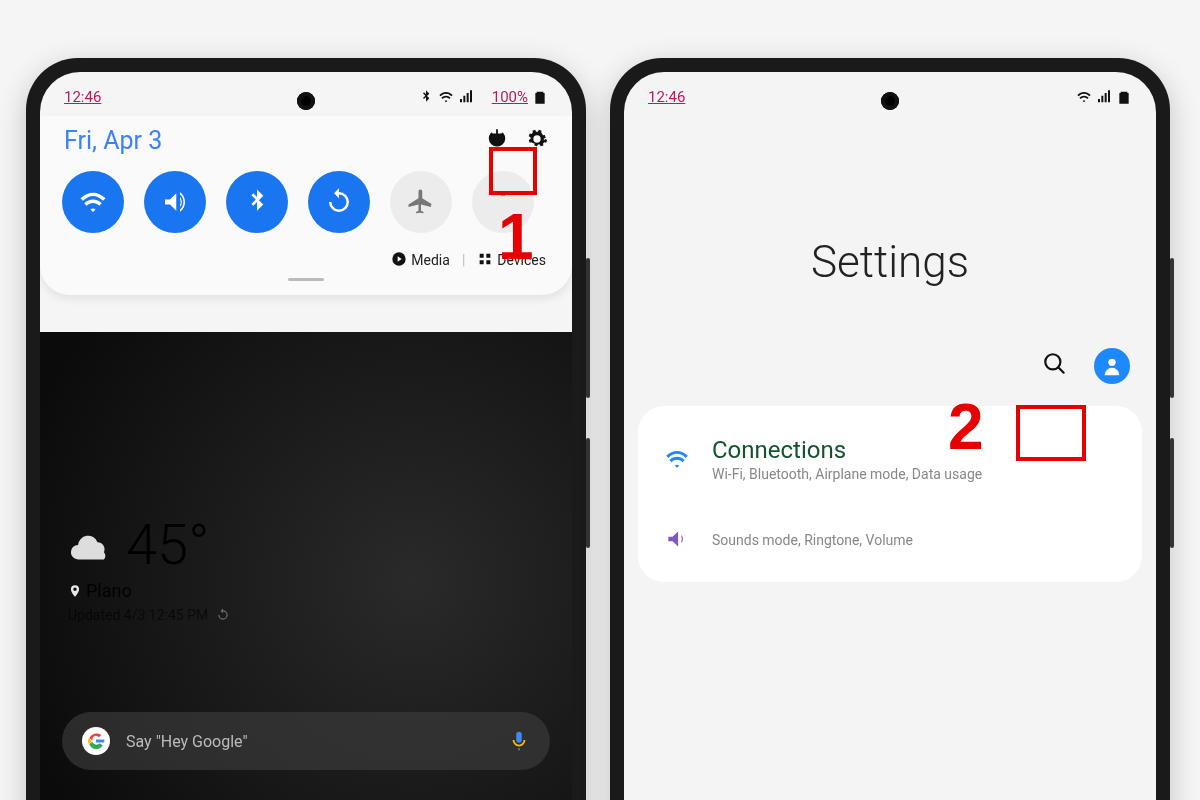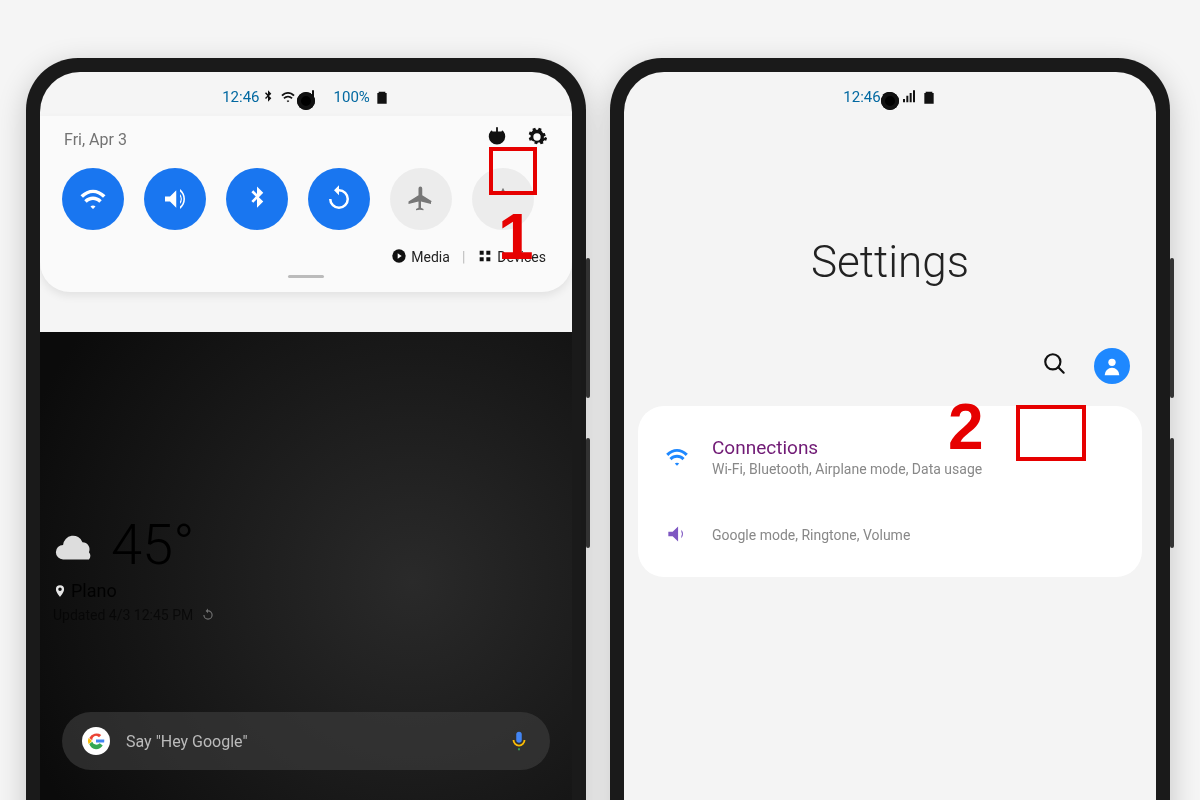--- a/index.html
+++ b/index.html
@@ -65,44 +65,45 @@
     width: 18px;
     height: 18px;
     border-radius: 50%;
     background: #000;
     box-shadow: inset 0 0 0 4px #111;
     z-index: 50;
   }
   
   .statusbar {
     display: flex;
-    justify-content: center;
+    justify-content: space-between;
     align-items: center;
     padding: 14px 24px 8px 24px;
     font-size: 15px;
-    color: #0369a1;
+    color: #be185d;
     height: 44px;
+    text-decoration: underline;
   }
   .status-right { display: flex; align-items: center; gap: 4px; }
   .status-right svg { width: 16px; height: 16px; }
   .batt-text { font-size: 15px; margin-left: 14px; }
   
   .panel {
     background: #fafafa;
     border-radius: 0 0 30px 30px;
     padding: 6px 20px 14px;
     box-shadow: 0 4px 8px rgba(0,0,0,.08);
   }
   .panel-top {
     display: flex;
     justify-content: space-between;
     align-items: center;
     padding: 4px 4px 8px;
   }
-  .panel-date { font-size: 16px; color: #737373; }
+  .panel-date { font-size: 25px; color: #3b82f6; }
   .panel-top-icons { display: flex; gap: 18px; align-items: center; }
   .panel-top-icons svg { width: 22px; height: 22px; }
   .qs-row {
     display: flex;
     gap: 20px;
     overflow: hidden;
     padding: 8px 2px;
   }
   .qs {
     width: 62px;
@@ -137,21 +138,21 @@
   
   .wallpaper {
     position: absolute;
     top: 260px;
     left: 0; right: 0; bottom: 0;
     background: radial-gradient(circle at 70% 30%, #2a2a2a, #0b0b0b 60%);
     color: #fff;
   }
   .weather {
     position: absolute;
-    left: 13px;
+    left: 28px;
     top: 200px;
   }
   .weather-temp { font-size: 56px; font-weight: 300; display: flex; align-items: center; gap: 12px; }
   .weather-temp svg { width: 46px; height: 30px; }
   .weather-loc { font-size: 18px; opacity: .9; margin-top: 2px; }
   .weather-loc svg { width: 14px; height: 14px; vertical-align: -1px; margin-right: 4px; }
   .weather-upd { font-size: 14px; opacity: .6; margin-top: 6px; }
   .weather-upd svg { width: 14px; height: 14px; vertical-align: -2px; margin-left: 4px; }
   .gsearch {
     position: absolute;
@@ -197,21 +198,21 @@
     padding: 8px 0;
   }
   .setrow {
     display: flex;
     align-items: center;
     gap: 20px;
     padding: 22px 24px;
   }
   .setrow .seticon { width: 30px; display:flex; justify-content:center; }
   .setrow .seticon svg { width: 26px; height: 26px; }
-  .setrow .settext .t { font-size: 19px; color: #701a75; }
+  .setrow .settext .t { font-size: 24px; color: #14532d; }
   .setrow .settext .s { font-size: 14px; color: #888; margin-top: 2px; }
   
   .anno-box {
     position: absolute;
     border: 4px solid #e60000;
     background: transparent;
     z-index: 200;
   }
   .anno-num {
     position: absolute;
@@ -406,21 +407,21 @@
             <div class="s">Wi-Fi, Bluetooth, Airplane mode, Data usage</div>
           </span>
         </div>
         <div class="setrow">
           <span class="seticon">
             <svg viewBox="0 0 24 24">
                 <path fill="#7e57c2" d="M4 10v4h4l5 5V5L8 10H4zm12-2a6 6 0 010 8v-2a4 4 0 000-4V8z"></path>
               </svg>
           </span>
           <span class="settext">
-            <div class="s">Google mode, Ringtone, Volume</div>
+            <div class="s">Sounds mode, Ringtone, Volume</div>
           </span>
         </div>
       </div>
     </div>
   </div>
 
   <div class="anno-box" style="left:489px; top:147px; width:48px; height:48px;"></div>
   <div class="anno-num" style="left:498px; top:200px;">1</div>
 
   <div class="anno-box" style="left:1016px; top:405px; width:70px; height:56px;"></div>

